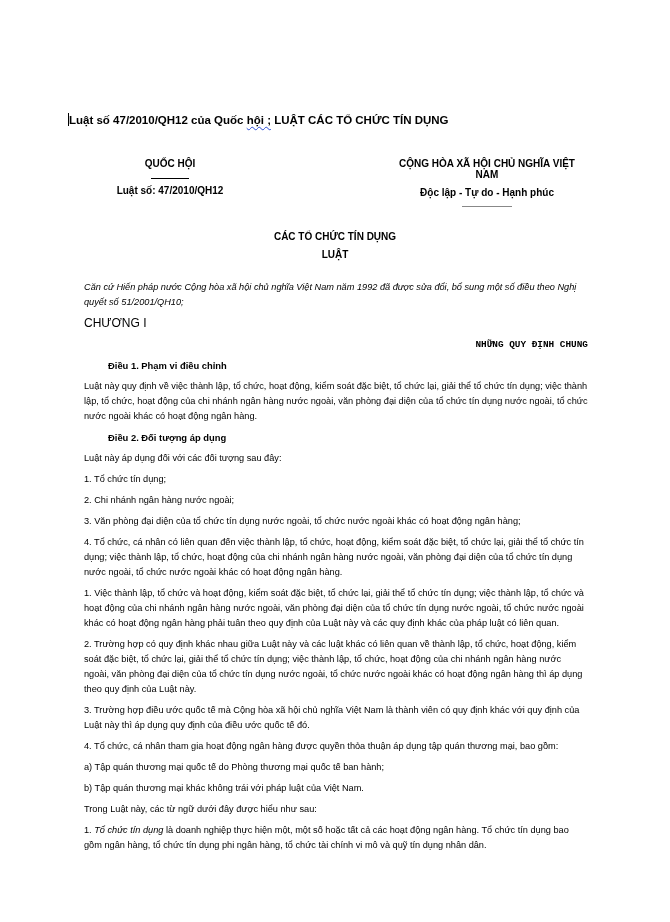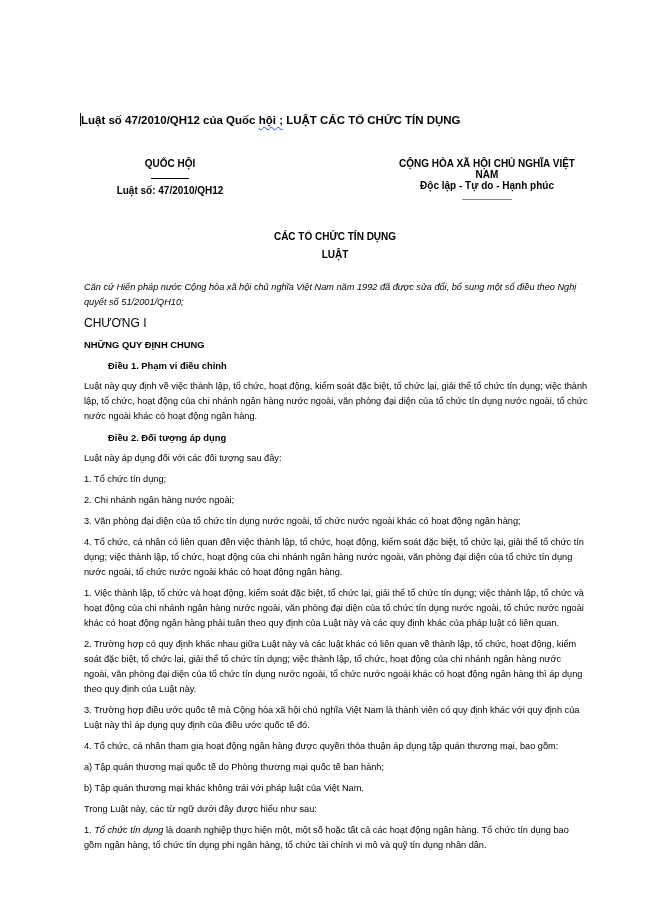--- a/index.html
+++ b/index.html
@@ -1,33 +1,33 @@
 <!DOCTYPE html>
 <html><head>
   <meta charset="utf-8">
   <style>
     html, body { margin: 0; padding: 0; background: #ffffff; }
     body { width: 670px; height: 922px; position: relative; overflow: hidden;
            font-family: "Liberation Sans", sans-serif; color: #000; }
     .page { position: absolute; left: 0; top: 0; width: 670px; height: 922px; }
-    .doc-title { position: absolute; left: 80px; top: 113px; font-size: 11.5px; font-weight: bold; white-space: nowrap; }
+    .doc-title { position: absolute; left: 68px; top: 113px; font-size: 11.5px; font-weight: bold; white-space: nowrap; }
     .doc-title .cursor { display:inline-block; width:1px; height:13px; background:#000; vertical-align:-2px; margin-right:0px; }
     .spell { text-decoration: underline wavy #2a4bd7; text-decoration-thickness: 1px; text-underline-offset: 2px; }
     .hdr-left { position: absolute; left: 110px; top: 158px; width: 120px; text-align: center; font-size: 10px; font-weight: bold; }
     .hdr-left .rule { width: 38px; height: 1px; background:#000; margin: 9px auto 6px; }
     .hdr-right { position: absolute; left: 388px; top: 158px; width: 198px; text-align: center; font-size: 10px; font-weight: bold; }
-    .hdr-right .line2 { }
+    .hdr-right .line2 { margin-top: 7px; }
     .hdr-right .rule { width: 50px; height: 1px; background:#888; margin: 8px auto 0; }
     .law-title { position: absolute; left: 84px; top: 228px; width: 502px; text-align: center; font-size: 10px; font-weight: bold; }
     .law-title div { height: 18px; line-height: 18px; }
     .body { position: absolute; left: 84px; top: 280px; width: 504px; font-size: 9.2px; line-height: 15px; }
     .body p { margin: 0 0 6px 0; }
     .it { font-style: italic; }
     .chapter { text-align:left; margin: 0 0 5px 0; font-size: 12px; }
-    .chapter-title { text-align:left; font-weight:bold; margin: 0 0 6px 0; font-size: 9.4px; }
+    .chapter-title { text-align:right; font-weight:bold; margin: 0 0 6px 0; font-size: 9.4px; font-family: Liberation Mono, monospace; }
     .article { font-weight: bold; margin: 0 0 6px 0; font-size: 9.4px; padding-left: 24px; }
   </style>
 </head>
 <body>
 
 <div class="page">
 
   <div class="doc-title">
     <span class="cursor"></span><span>Luật số 47/2010/QH12 của Quốc </span><span class="spell">hội ;</span><span> LUẬT CÁC TỔ CHỨC TÍN DỤNG</span>
   </div>

